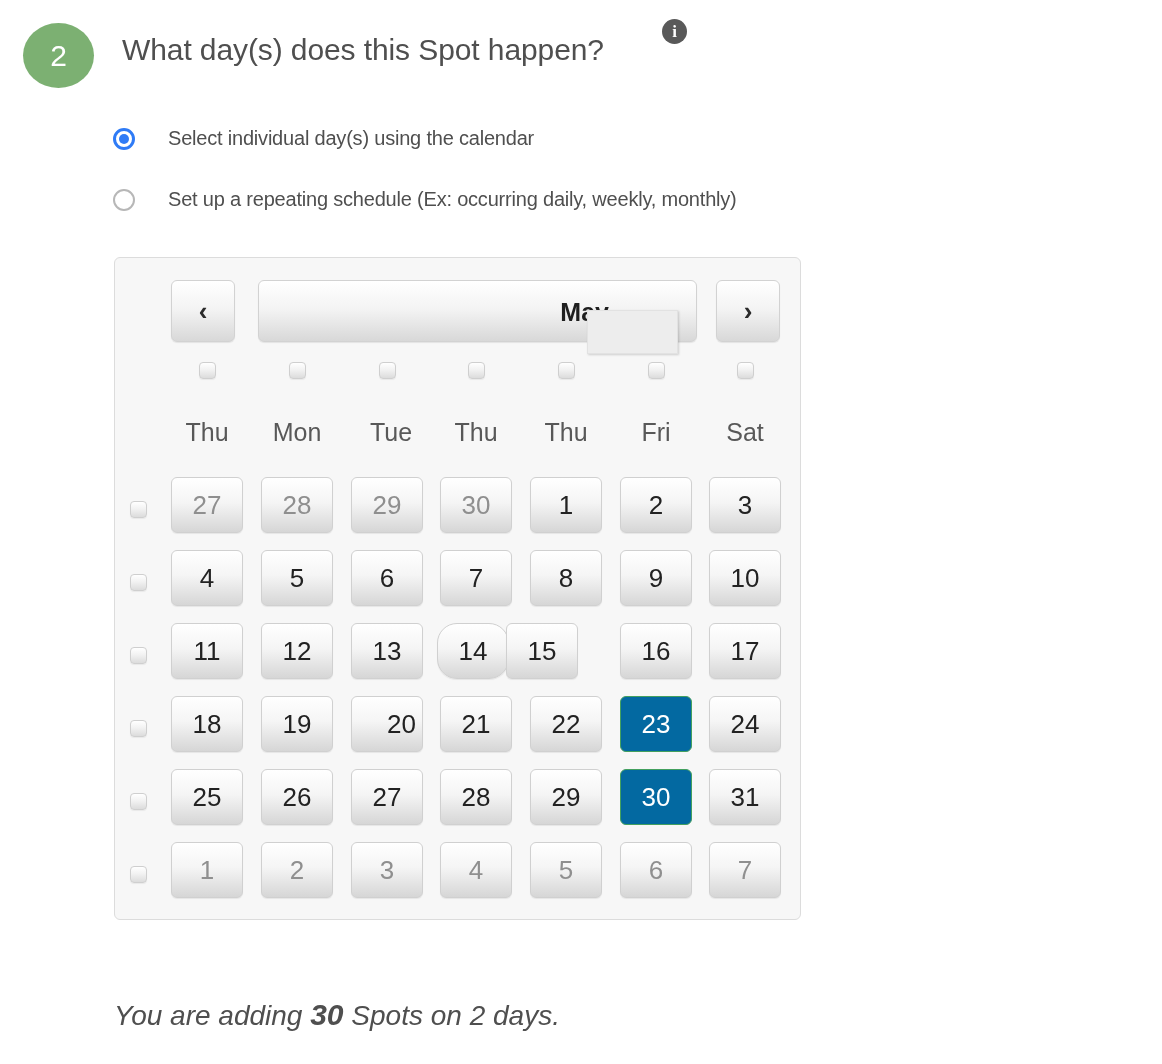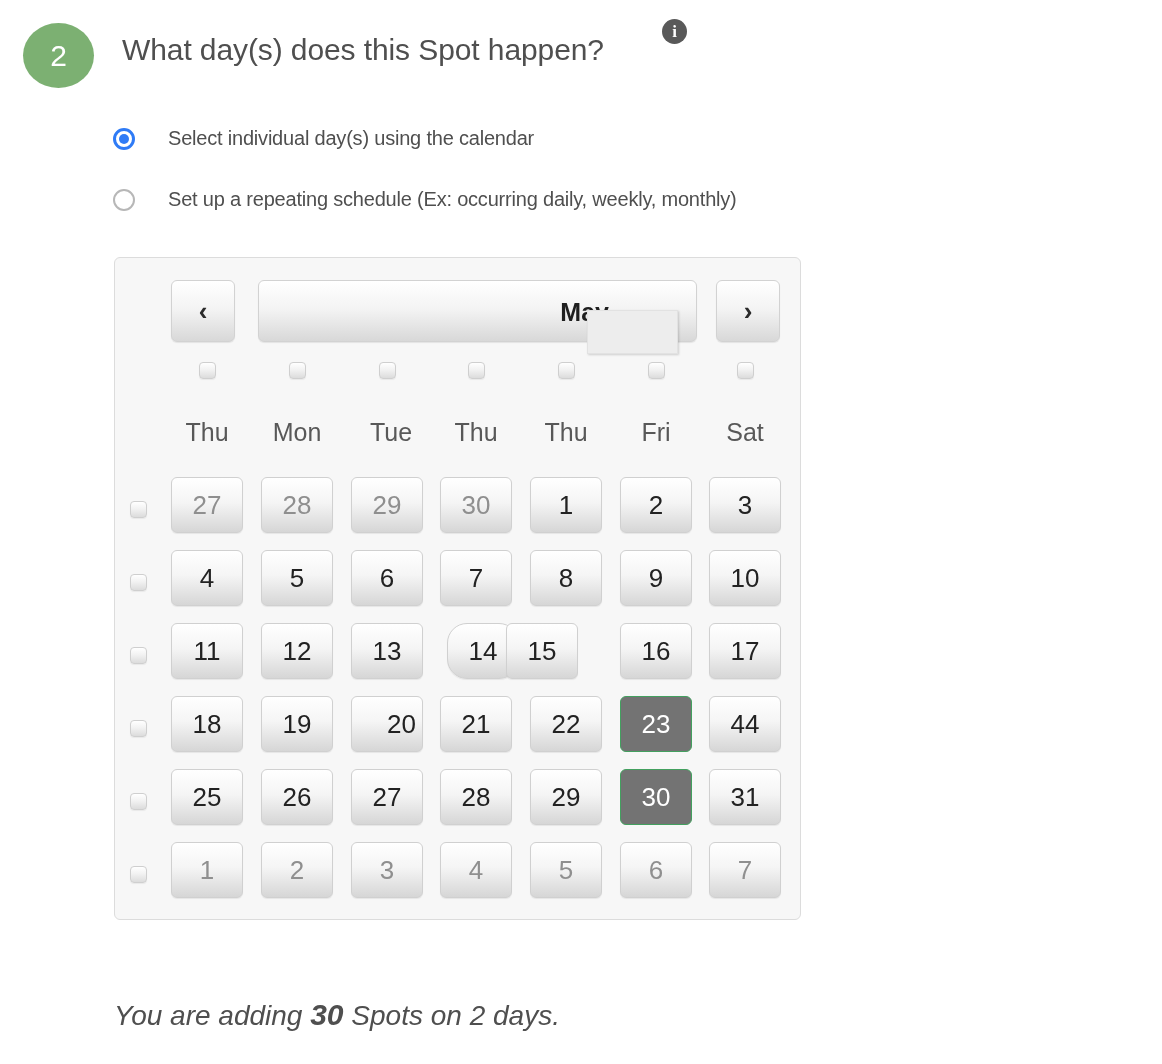--- a/index.html
+++ b/index.html
@@ -235,21 +235,21 @@
     box-shadow: 0 1px 1px rgba(0,0,0,0.07);
     display: flex;
     align-items: center;
     justify-content: center;
     font-size: 26px;
     color: #222222;
     cursor: pointer;
   }
   .day-cell.muted { color: #8f8f8f; }
   .day-cell.selected {
-    background: #737373;
+    background: #0369a1;
     border-color: #43a05f;
     color: #ffffff;
     box-shadow: none;
   }
 
   
   .summary {
     position: absolute;
     left: 114px; top: 998px;
     font-size: 28px;
@@ -334,34 +334,34 @@
         <div class="day-cell" style="left: 325px;">7</div>
         <div class="day-cell" style="left: 415px;">8</div>
         <div class="day-cell" style="left: 505px;">9</div>
         <div class="day-cell" style="left: 594px;">10</div>
       </div>
       <div class="week-row">
         <span class="row-check"></span>
         <div class="day-cell" style="left: 56px;">11</div>
         <div class="day-cell" style="left: 146px;">12</div>
         <div class="day-cell" style="left: 236px;">13</div>
-        <div class="day-cell" style="left: 332px; border-radius: 20px;">14</div>
+        <div class="day-cell" style="left: 322px; border-radius: 20px;">14</div>
         <div class="day-cell" style="left: 391px;">15</div>
         <div class="day-cell" style="left: 505px;">16</div>
         <div class="day-cell" style="left: 594px;">17</div>
       </div>
       <div class="week-row">
         <span class="row-check"></span>
         <div class="day-cell" style="left: 56px;">18</div>
         <div class="day-cell" style="left: 146px;">19</div>
         <div class="day-cell" style="left: 236px; padding-left: 29px;">20</div>
         <div class="day-cell" style="left: 325px;">21</div>
         <div class="day-cell" style="left: 415px;">22</div>
         <div class="day-cell selected" style="left: 505px;">23</div>
-        <div class="day-cell" style="left: 594px;">44</div>
+        <div class="day-cell" style="left: 594px;">24</div>
       </div>
       <div class="week-row">
         <span class="row-check"></span>
         <div class="day-cell" style="left: 56px;">25</div>
         <div class="day-cell" style="left: 146px;">26</div>
         <div class="day-cell" style="left: 236px;">27</div>
         <div class="day-cell" style="left: 325px;">28</div>
         <div class="day-cell" style="left: 415px;">29</div>
         <div class="day-cell selected" style="left: 505px;">30</div>
         <div class="day-cell" style="left: 594px;">31</div>

